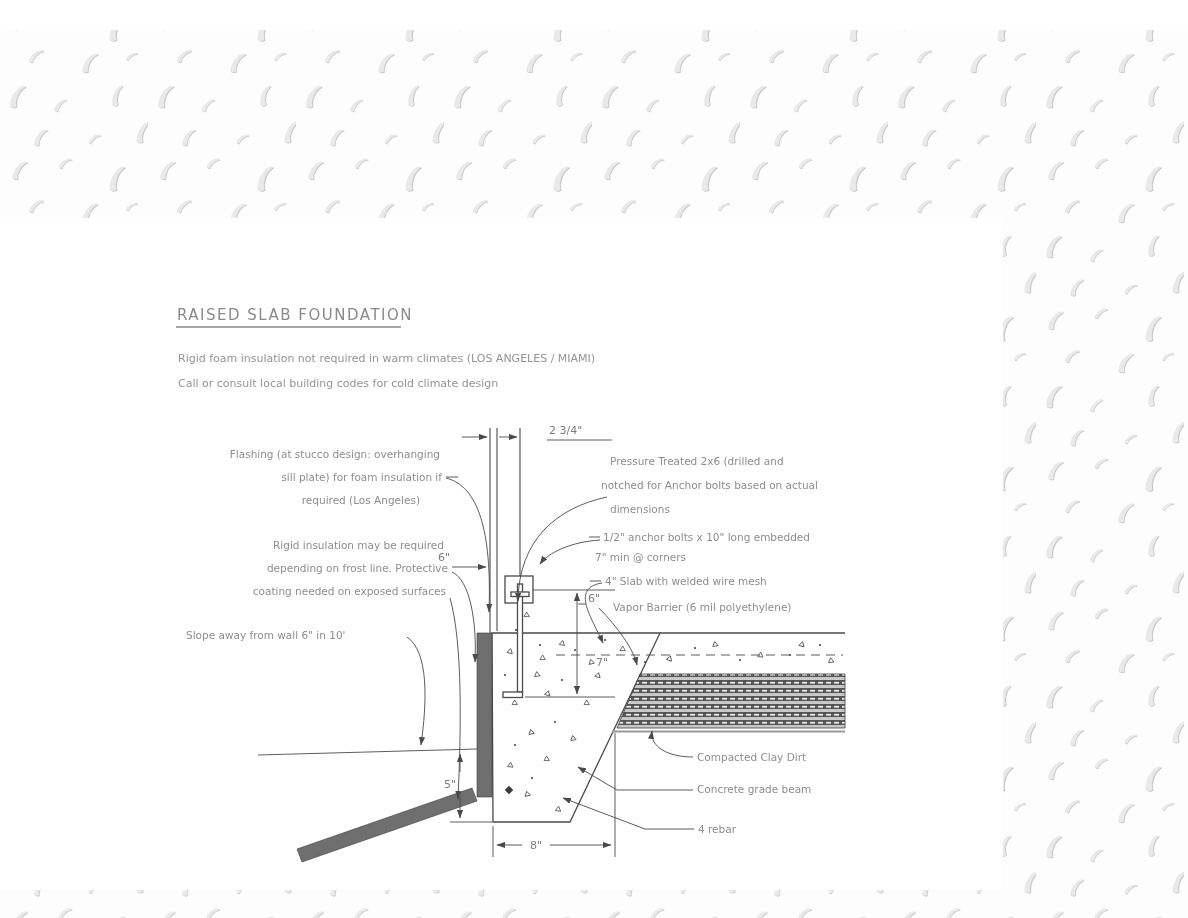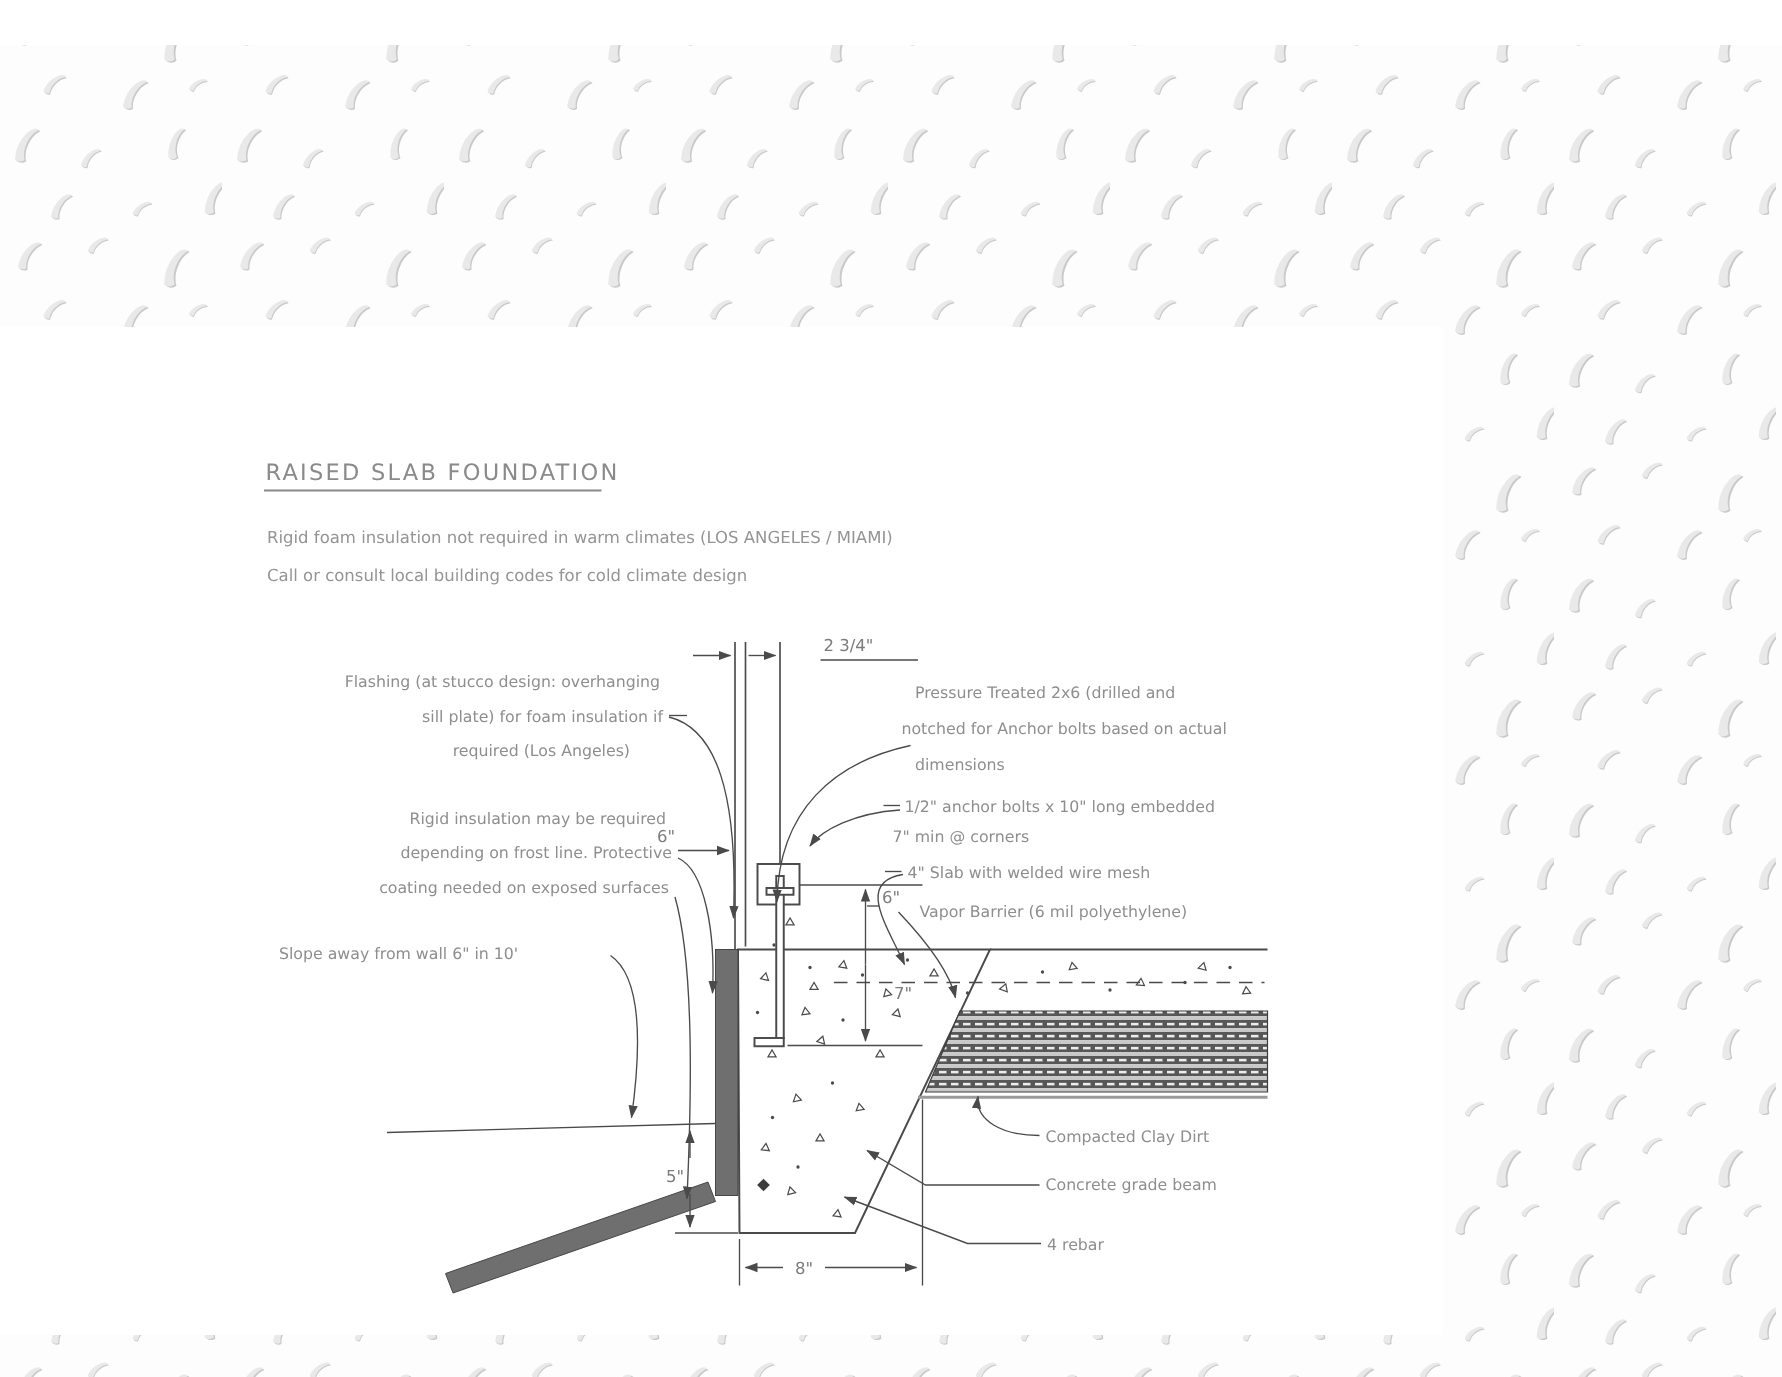--- a/index.html
+++ b/index.html
@@ -4,21 +4,21 @@
 <style>
   html,body{margin:0;padding:0;}
   body{
     width:1188px;height:918px;overflow:hidden;position:relative;
     background:#ffffff;
     font-family:"DejaVu Sans","Liberation Sans",sans-serif;
   }
   #wallpaper{position:absolute;left:0;top:0;width:1188px;height:918px;}
   #topstrip{position:absolute;left:0;top:0;width:1188px;height:30px;background:#ffffff;}
   #canvas{
-    position:absolute;left:0;top:218px;width:962px;height:672px;background:#ffffff;
+    position:absolute;left:0;top:218px;width:962px;height:672px;background:#ffffff;padding-left:41px;
   }
   #drawing{position:absolute;left:0;top:0;}
   text{fill:#8e8e8e;}
   .t-title{font-size:15px;letter-spacing:1.5px;fill:#8a8a8a;}
   .t-note{font-size:11px;fill:#949494;}
   .t-label{font-size:10.5px;fill:#8e8e8e;}
   .t-dim{font-size:11px;fill:#7c7c7c;}
   .ln{stroke:#4a4a4a;stroke-width:1.1;fill:none;}
   .ln-thin{stroke:#4a4a4a;stroke-width:0.9;fill:none;}
   .leader{stroke:#4a4a4a;stroke-width:0.9;fill:none;}

